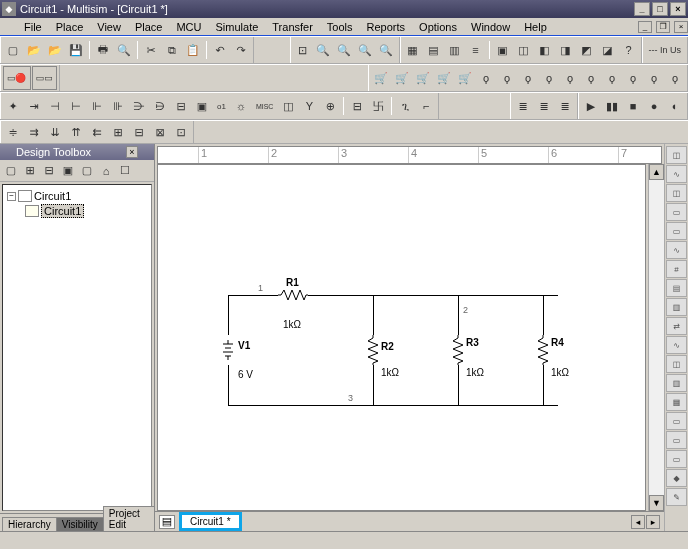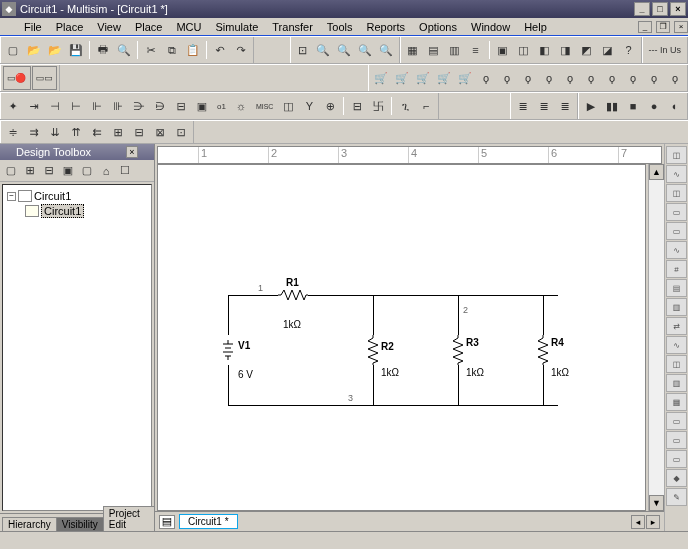--- a/index.html
+++ b/index.html
@@ -42,21 +42,21 @@
 .wire { position:absolute; background:#000; }
 .comp-label { position:absolute; font-size:10px; color:#000; font-weight:bold; white-space:nowrap;}
 .comp-val { position:absolute; font-size:10px; color:#000; white-space:nowrap;margin-top:18px;}
 .node-label { position:absolute; font-size:9px; color:#666;}
 .resistor-h { position:absolute; height:10px; }
 .resistor-h svg, .resistor-v svg, .vsrc svg { width:100%; height:100%; }
 .resistor-v { position:absolute; width:10px;}
 .vsrc { position:absolute; width:14px; height:20px;}
 .doc-tabs { height:20px; display:flex; align-items:center; border-top:1px solid #888; padding-left:4px;}
 .doc-tabs .dtab-icon { width:16px; height:14px; border:1px solid #888; background:#fff; display:flex; align-items:center; justify-content:center; margin-right:4px;}
-.doc-tabs .dtab { border:1px solid #0ea5e9; background:#fff; padding:1px 8px; font-size:10px;}
+.doc-tabs .dtab { border:3px solid #0ea5e9; background:#fff; padding:1px 8px; font-size:10px;}
 .doc-tabs .nav { margin-left:auto; display:flex; gap:1px; padding-right:4px;}
 .doc-tabs .nav .nb { width:14px; height:14px; border:1px solid #888; background:#d4d0c8; display:flex; align-items:center; justify-content:center; font-size:9px;}
 .right-rail { width:24px; background:#d4d0c8; display:flex; flex-direction:column; gap:1px; padding:2px 1px; border-left:1px solid #aaa;}
 .right-rail .rb { height:18px; border:1px solid #aaa; background:#e0e0e0; display:flex; align-items:center; justify-content:center; font-size:8px; color:#555;}
 .scrollbar-v { width:16px; background:#e8e8e8; border-left:1px solid #aaa; display:flex; flex-direction:column;}
 .scrollbar-v .sbtn { height:16px; border:1px solid #888; background:#d4d0c8; display:flex; align-items:center; justify-content:center; font-size:9px;}
 .scrollbar-v .track { flex:1; background:#f0f0f0;}
 .canvas-row { flex:1; display:flex; min-height:0;}
 .statusbar { height:18px; border-top:1px solid #888; background:#d4d0c8;}
 </style>

